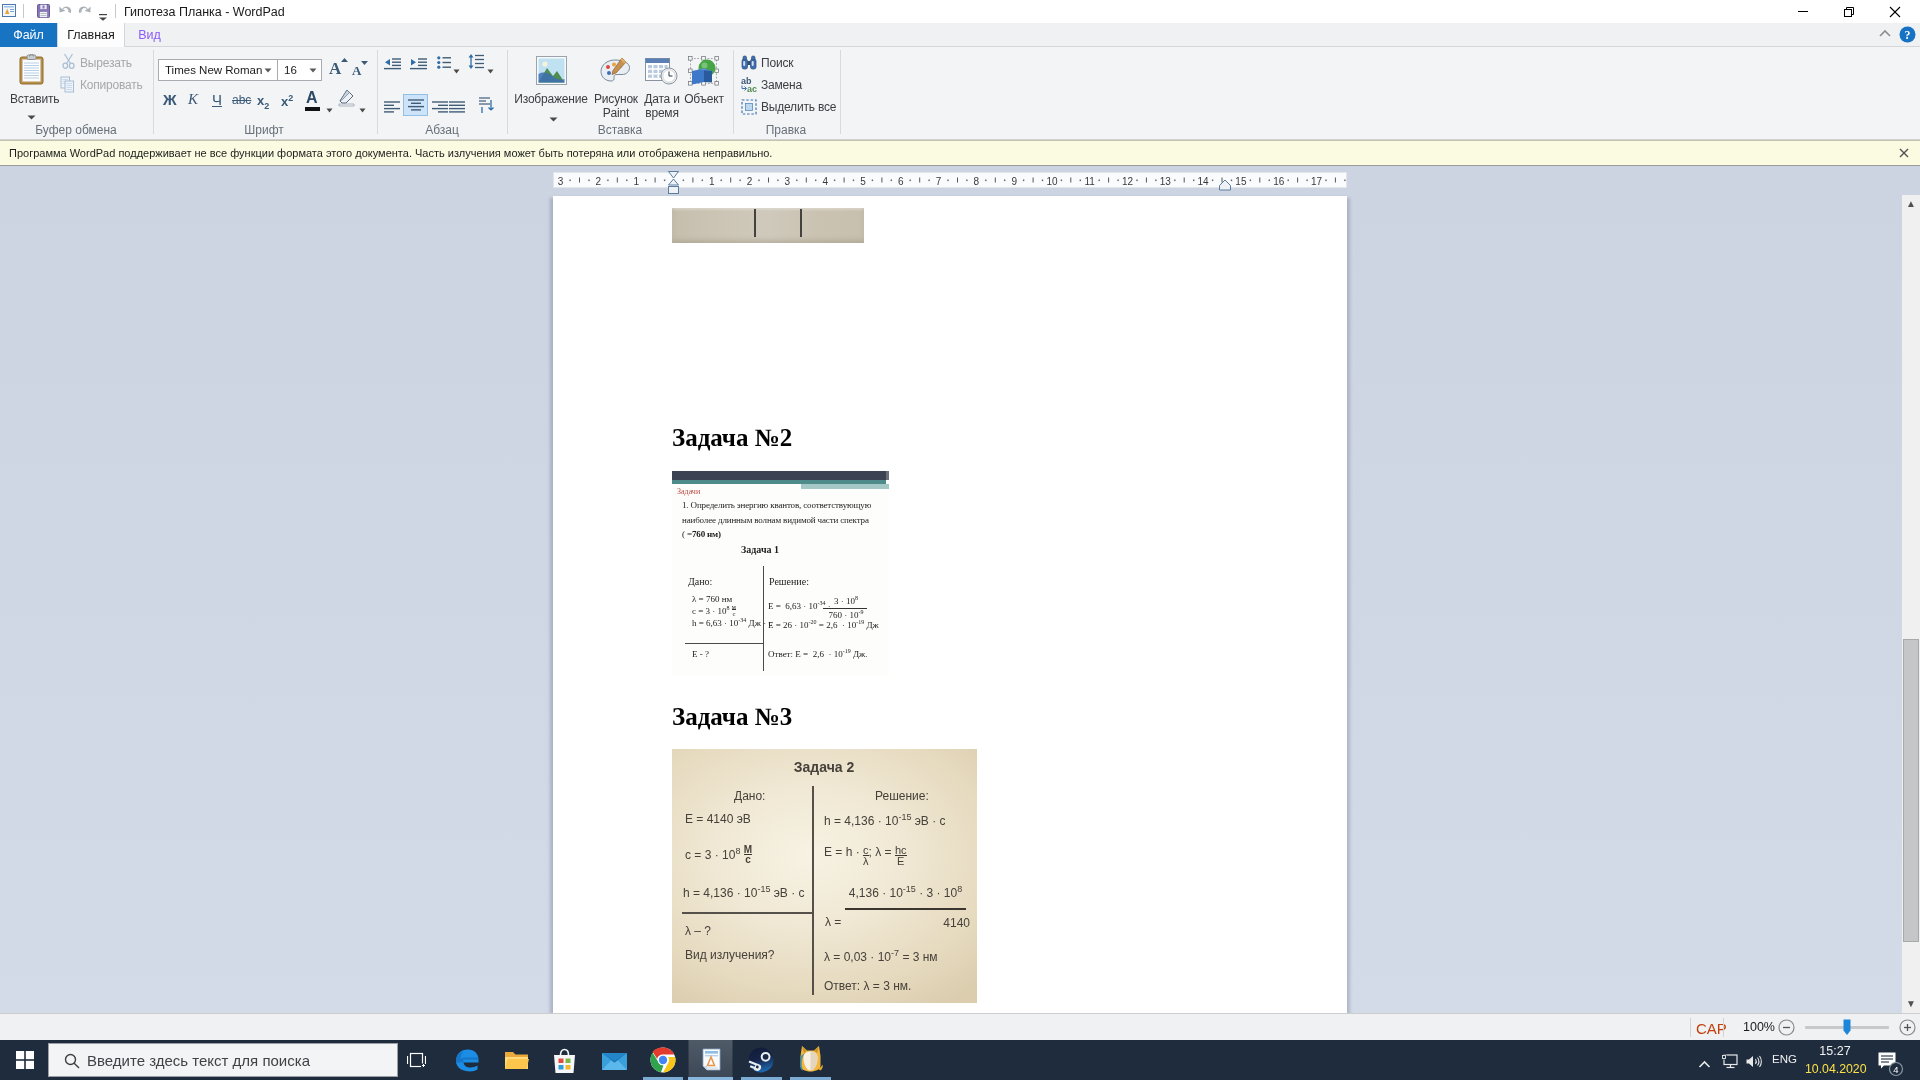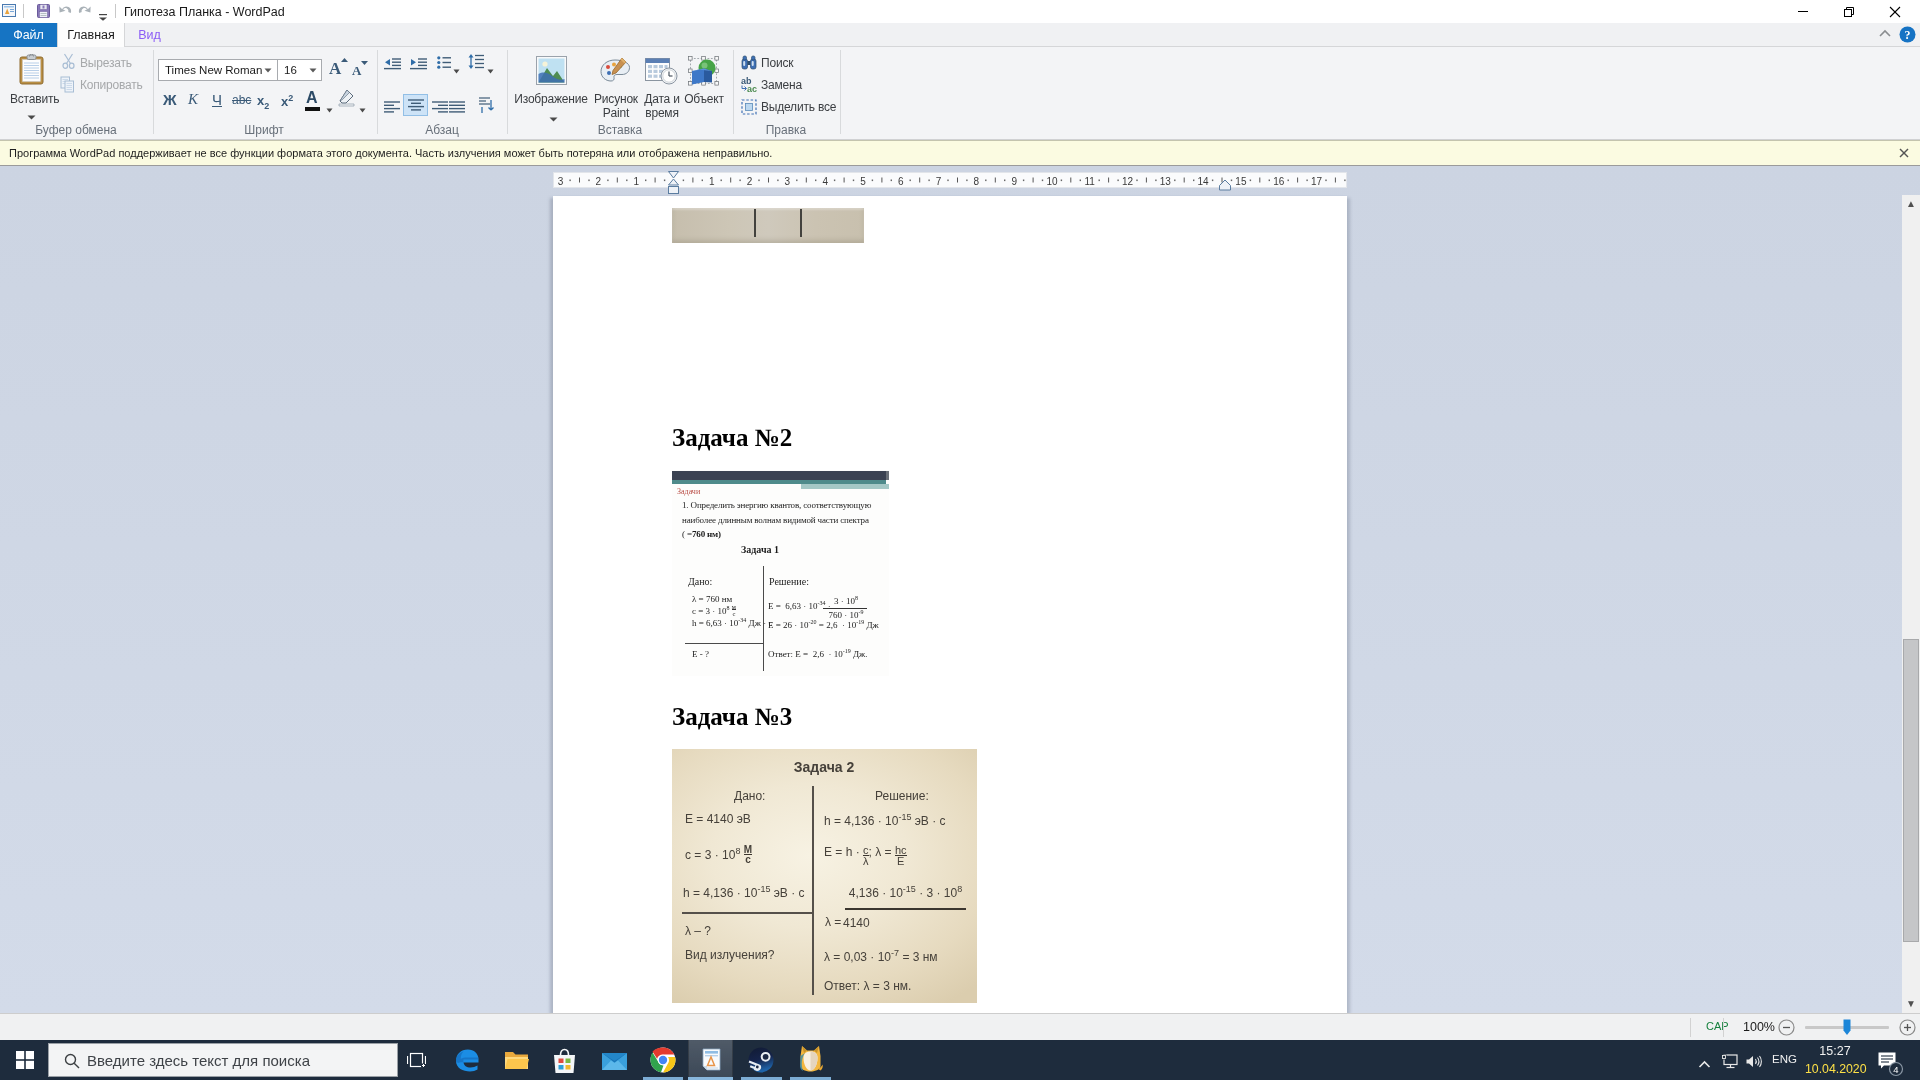--- a/index.html
+++ b/index.html
@@ -602,35 +602,35 @@
       <div class="abs" style="left:11px; top:135px;">h = 4,136 · 10<sup style="font-size:9px;">-15</sup> эВ · с</div>
       <div class="abs" style="left:10px; top:163px; width:130px; height:1.5px; background:#55504a;"></div>
       <div class="abs" style="left:13px; top:175px;">λ – ?</div>
       <div class="abs" style="left:13px; top:199px;">Вид излучения?</div>
       <div class="abs" style="left:203px; top:40px;">Решение:</div>
       <div class="abs" style="left:152px; top:63px;">h = 4,136 · 10<sup style="font-size:9px;">-15</sup> эВ · с</div>
       <div class="abs" style="left:152px; top:96px;">E = h · <span style="display:inline-block; vertical-align:-9px; text-align:center; font-size:11px; line-height:10px;">c<br><span style="display:block; border-top:1.2px solid #3b362f;">λ</span></span>; λ = <span style="display:inline-block; vertical-align:-9px; text-align:center; font-size:11px; line-height:10px;">hc<br><span style="display:block; border-top:1.2px solid #3b362f;">E</span></span></div>
       <div class="abs" style="left:153px; top:166px;">λ =</div>
       <div class="abs" style="left:173px; top:135px; width:121px; text-align:center;">4,136 · 10<sup style="font-size:9px;">-15</sup> · 3 · 10<sup style="font-size:9px;">8</sup></div>
       <div class="abs" style="left:173px; top:159px; width:121px; height:1.5px; background:#3b362f;"></div>
-      <div class="abs" style="left:171px; top:167px; width:121px; text-align:left;">4140</div>
+      <div class="abs" style="left:177px; top:167px; width:121px; text-align:right;">4140</div>
       <div class="abs" style="left:152px; top:199px;">λ = 0,03 · 10<sup style="font-size:9px;">-7</sup> = 3 нм</div>
       <div class="abs" style="left:152px; top:230px;">Ответ: λ = 3 нм.</div>
     </div>
   </div>
   <div class="abs" id="vscroll">
     <div class="abs sarr" style="top:0;">▲</div>
     <div class="abs" id="vthumb"></div>
     <div class="abs sarr" style="top:800px;">▼</div>
   </div>
 </div>
 
 <div class="abs" id="statusbar">
   <div class="abs" style="left:1690px; top:4px; width:1px; height:19px; background:#d2d2d2;"></div>
-  <div class="abs" style="left:1696px; top:6px; font-size:11px; color:#15803d;margin-left:10px;">CAP</div>
+  <div class="abs" style="left:1696px; top:6px; font-size:15px; color:#c2410c;">CAP</div>
   <div class="abs" style="left:1723px; top:4px; width:1px; height:19px; background:#d2d2d2;"></div>
   <div class="abs" style="left:1743px; top:6px; font-size:12.5px; color:#1a1a1a;">100%</div>
   <div class="abs" style="left:1778px; top:5px;">
     <svg width="17" height="17" viewBox="0 0 17 17">
         <circle cx="8.5" cy="8.5" r="7.5" fill="none" stroke="#8a8a8a" stroke-width="1.2"></circle>
         <line x1="5" y1="8.5" x2="12" y2="8.5" stroke="#555" stroke-width="1.3"></line>
       </svg>
   </div>
   <div class="abs" style="left:1805px; top:12px; width:84px; height:3px; background:#c8c8c8; border-radius:1px;"></div>
   <div class="abs" style="left:1843px; top:5px;">

